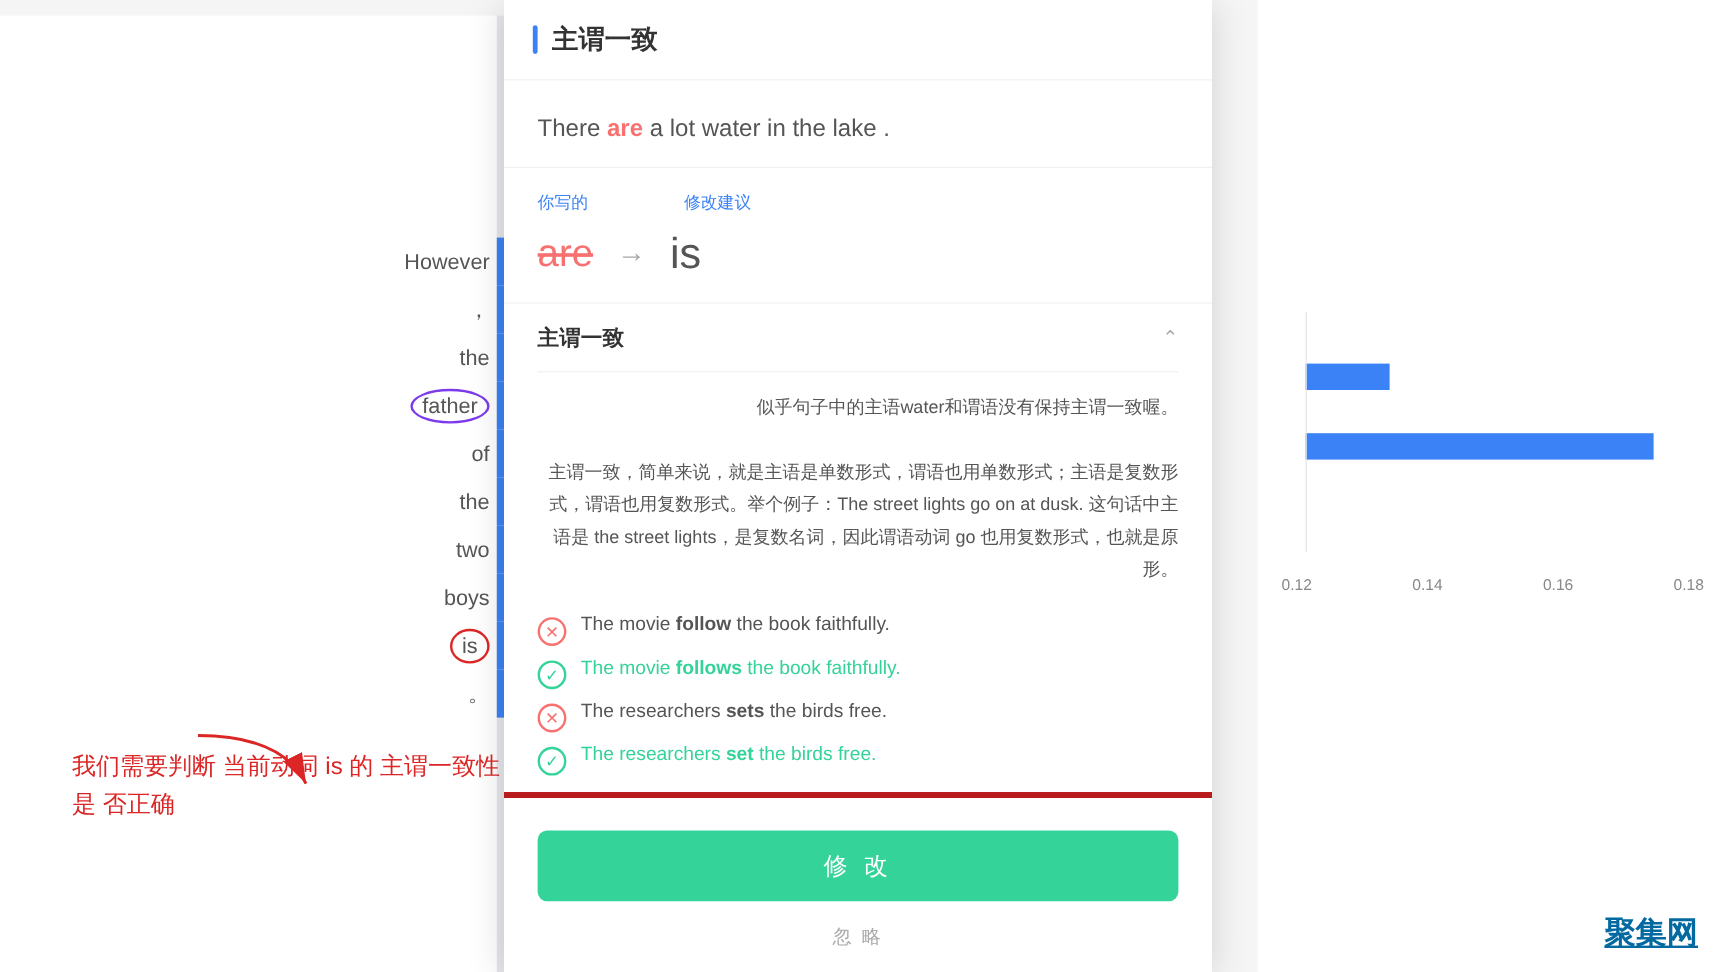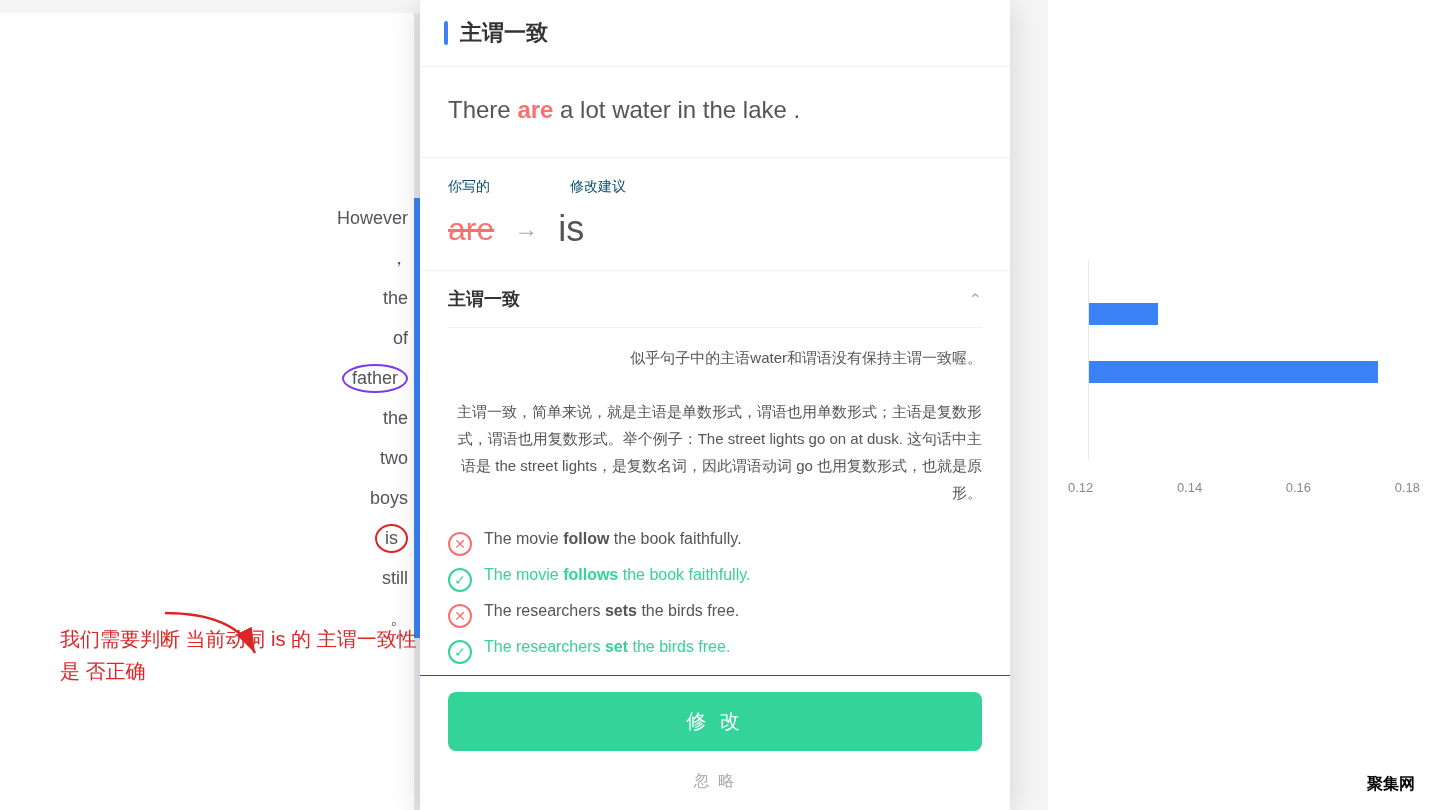--- a/index.html
+++ b/index.html
@@ -124,22 +124,22 @@
     }
 
     .modal-title-text {
       font-size: 22px;
       font-weight: 600;
       color: #333;
     }
 
     
     .sentence-area {
-      padding: 24px 28px 28px;
-      font-size: 24px;
+      padding: 24px 28px 16px;
+      font-size: 20px;
       color: #555;
       border-bottom: 1px solid #f0f0f0;
       line-height: 1.6;
     }
 
     .sentence-error {
       color: #f87171;
       font-weight: 600;
     }
 
@@ -150,21 +150,21 @@
     }
 
     .correction-labels {
       display: flex;
       gap: 80px;
       margin-bottom: 12px;
     }
 
     .correction-label {
       font-size: 14px;
-      color: #0c4a6e;
+      color: #3b82f6;
     }
 
     .correction-values {
       display: flex;
       align-items: center;
       gap: 20px;
     }
 
     .correction-old {
       font-size: 32px;
@@ -256,22 +256,22 @@
     .example-text {
       color: #555;
     }
 
     .example-text.correct {
       color: #34d399;
     }
 
     
     .action-buttons {
-      padding: 16px 28px 8px;
-      border-top: 1px solid #b91c1c;
+      padding: 27px 28px 8px;
+      border-top: 5px solid #b91c1c;
     }
 
     .btn-modify {
       width: 100%;
       padding: 16px;
       background: #34d399;
       color: #fff;
       font-size: 20px;
       border: none;
       border-radius: 8px;
@@ -309,32 +309,32 @@
       <span class="word-text">，</span>
       <div class="side-bar"></div>
     </div>
 
     <div class="word-row">
       <span class="word-text">the</span>
       <div class="side-bar"></div>
     </div>
 
     <div class="word-row">
-      <span class="word-text">of</span>
-      <div class="side-bar"></div>
-    </div>
-
-    <div class="word-row">
       <span class="word-text">
         <span class="word-circled">father</span>
       </span>
       <div class="side-bar"></div>
     </div>
 
     <div class="word-row">
+      <span class="word-text">of</span>
+      <div class="side-bar"></div>
+    </div>
+
+    <div class="word-row">
       <span class="word-text">the</span>
       <div class="side-bar"></div>
     </div>
 
     <div class="word-row">
       <span class="word-text">two</span>
       <div class="side-bar"></div>
     </div>
 
     <div class="word-row">
@@ -342,24 +342,20 @@
       <div class="side-bar"></div>
     </div>
 
     <div class="word-row">
       <span class="word-text">
         <span class="word-circled-red">is</span>
       </span>
       <div class="side-bar"></div>
     </div>
 
-    <div class="word-row">
-      <span class="word-text">still</span>
-      <div class="side-bar"></div>
-    </div>
 
 
     <div class="word-row">
       <span class="word-text">。</span>
       <div class="side-bar"></div>
     </div>
   </div>
 
   <div class="annotation">
     <span>我们需要判断
@@ -473,15 +469,15 @@
 
   <div style="position:absolute; top:260px; left:40px; width:1px; height:200px; background:#e5e7eb;"></div>
 
   <div style="position:absolute; top:480px; left:20px; right:20px; display:flex; justify-content:space-between; font-size:13px; color:#888;">
     <span>0.12</span>
     <span>0.14</span>
     <span>0.16</span>
     <span>0.18</span>
   </div>
 
-  <div style="position:absolute; bottom:15px; right:25px; color:#000000; font-size:16px; font-weight:bold;">聚集网</div>
+  <div style="position:absolute; bottom:15px; right:25px; color:#0369a1; font-size:26px; font-weight:bold;text-decoration:underline;">聚集网</div>
 
 </div>
 
 </body></html>

